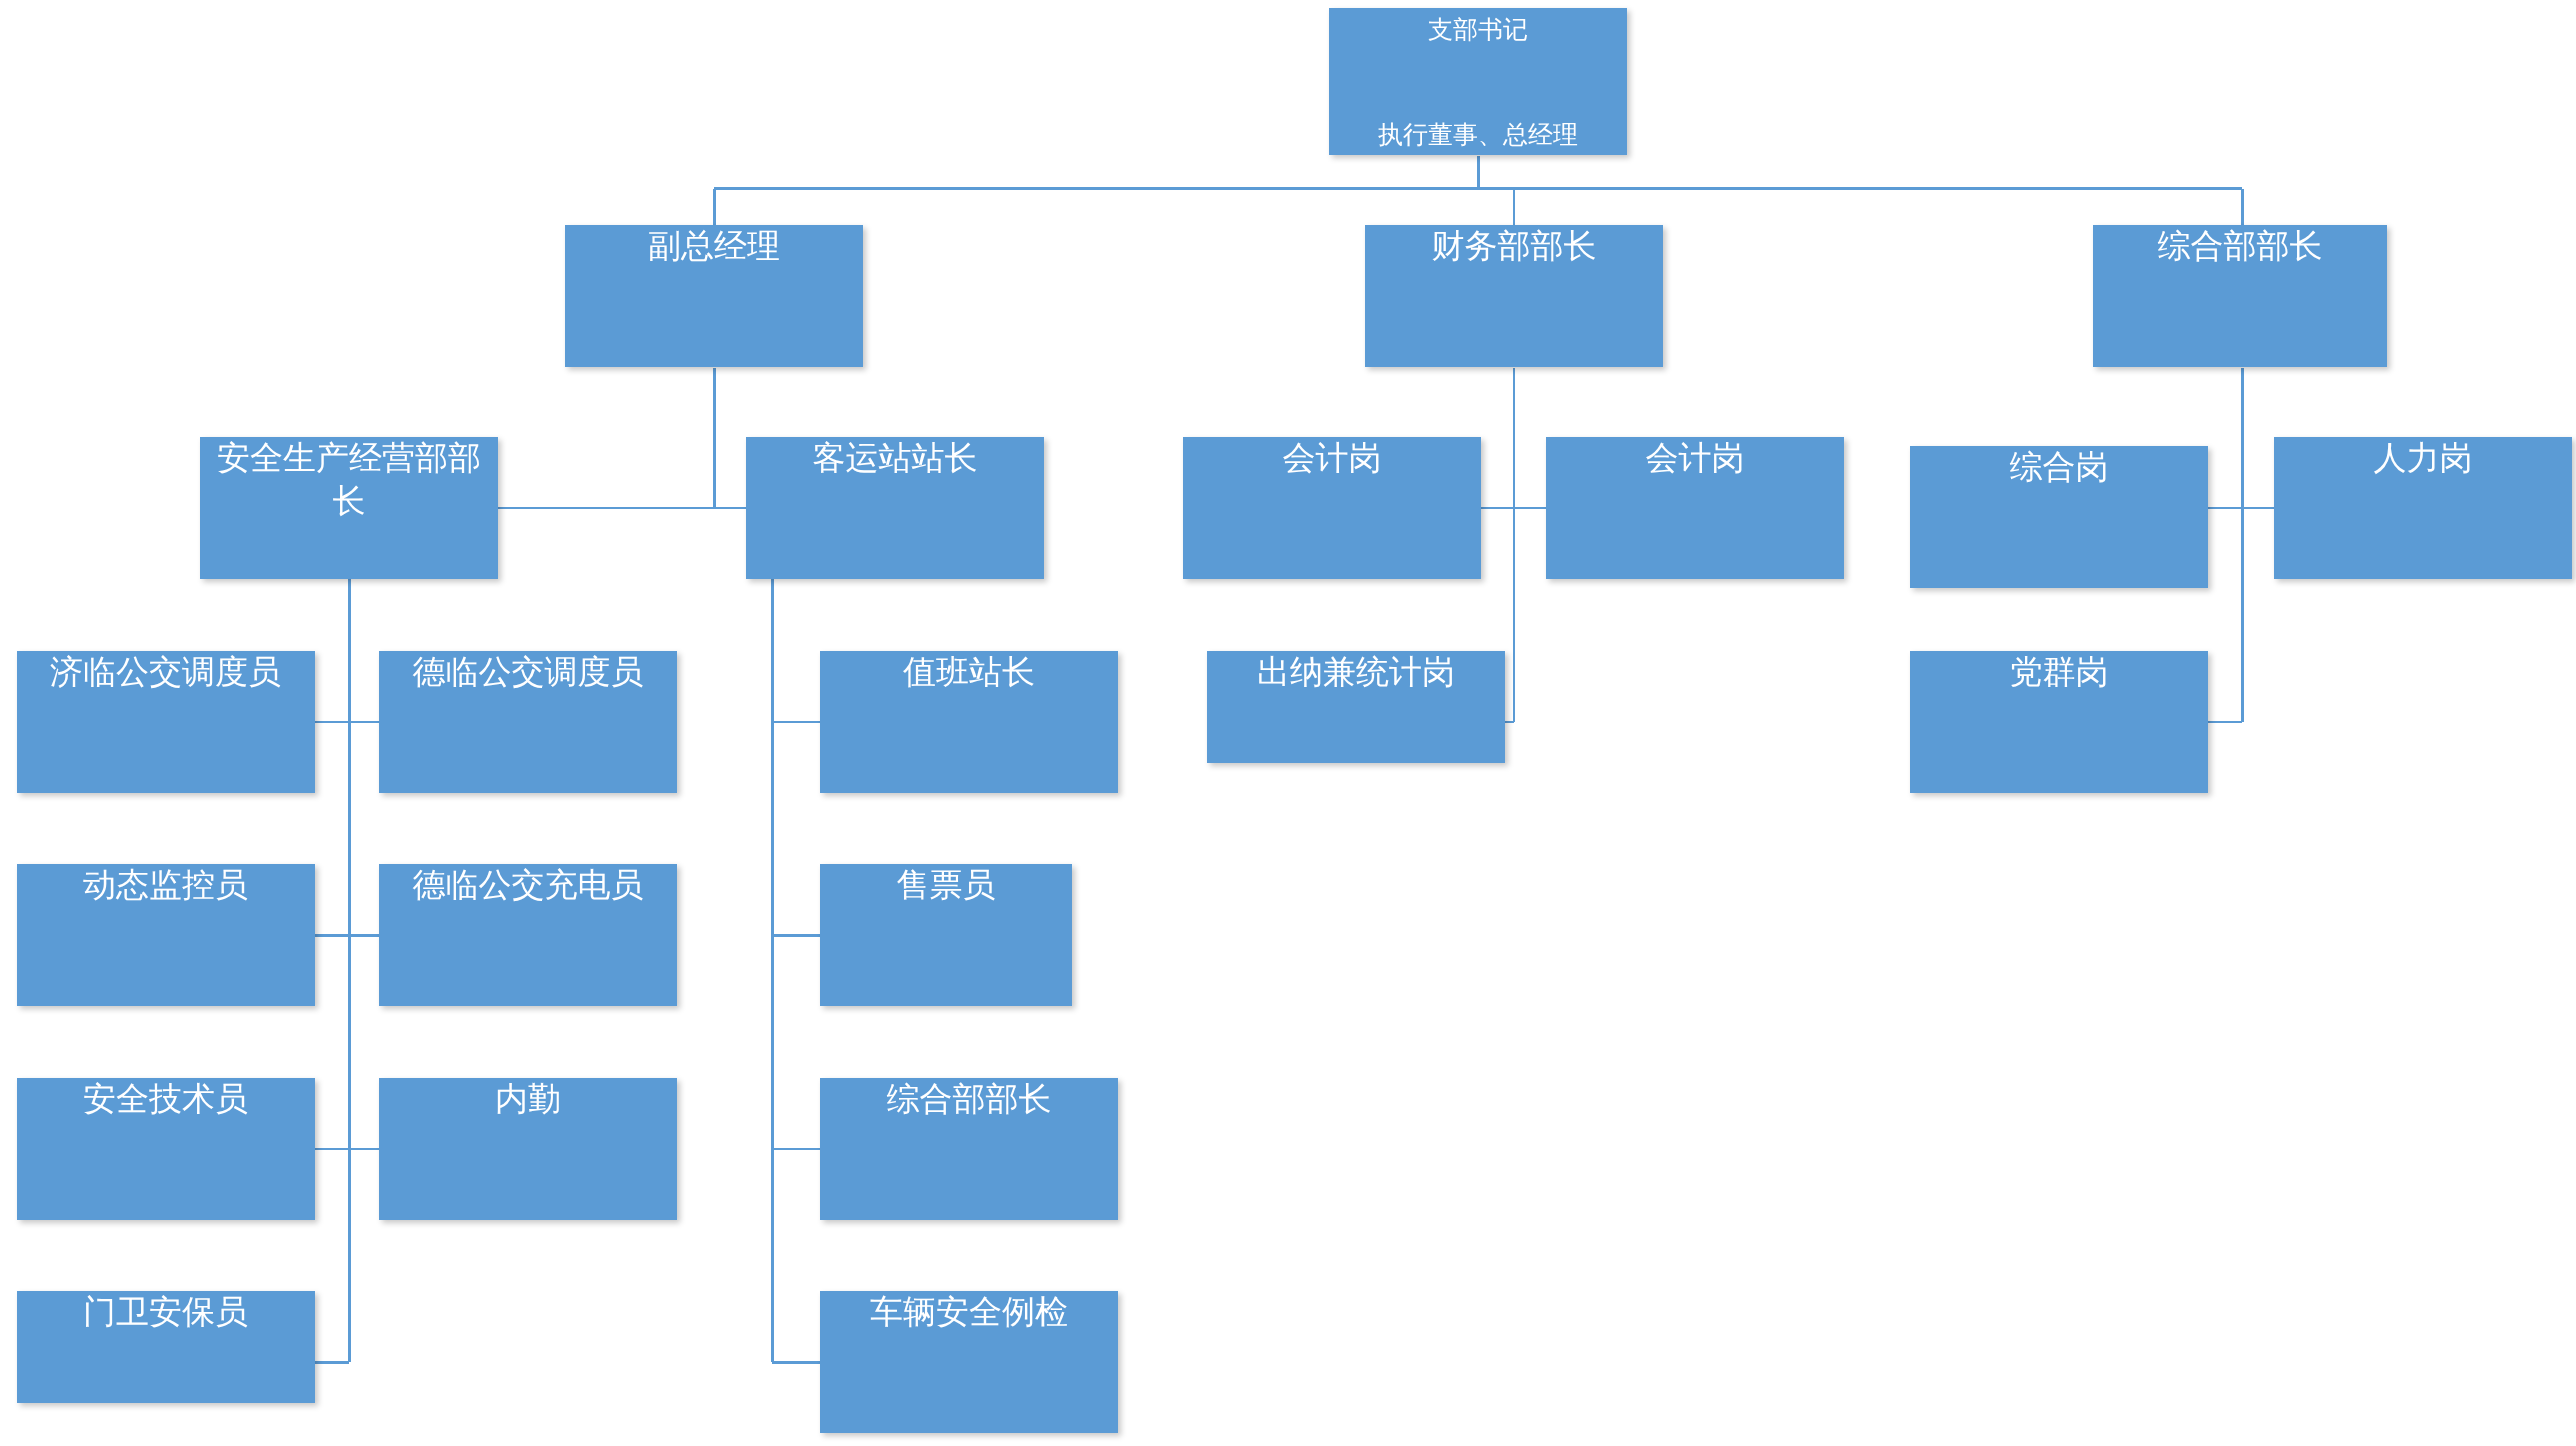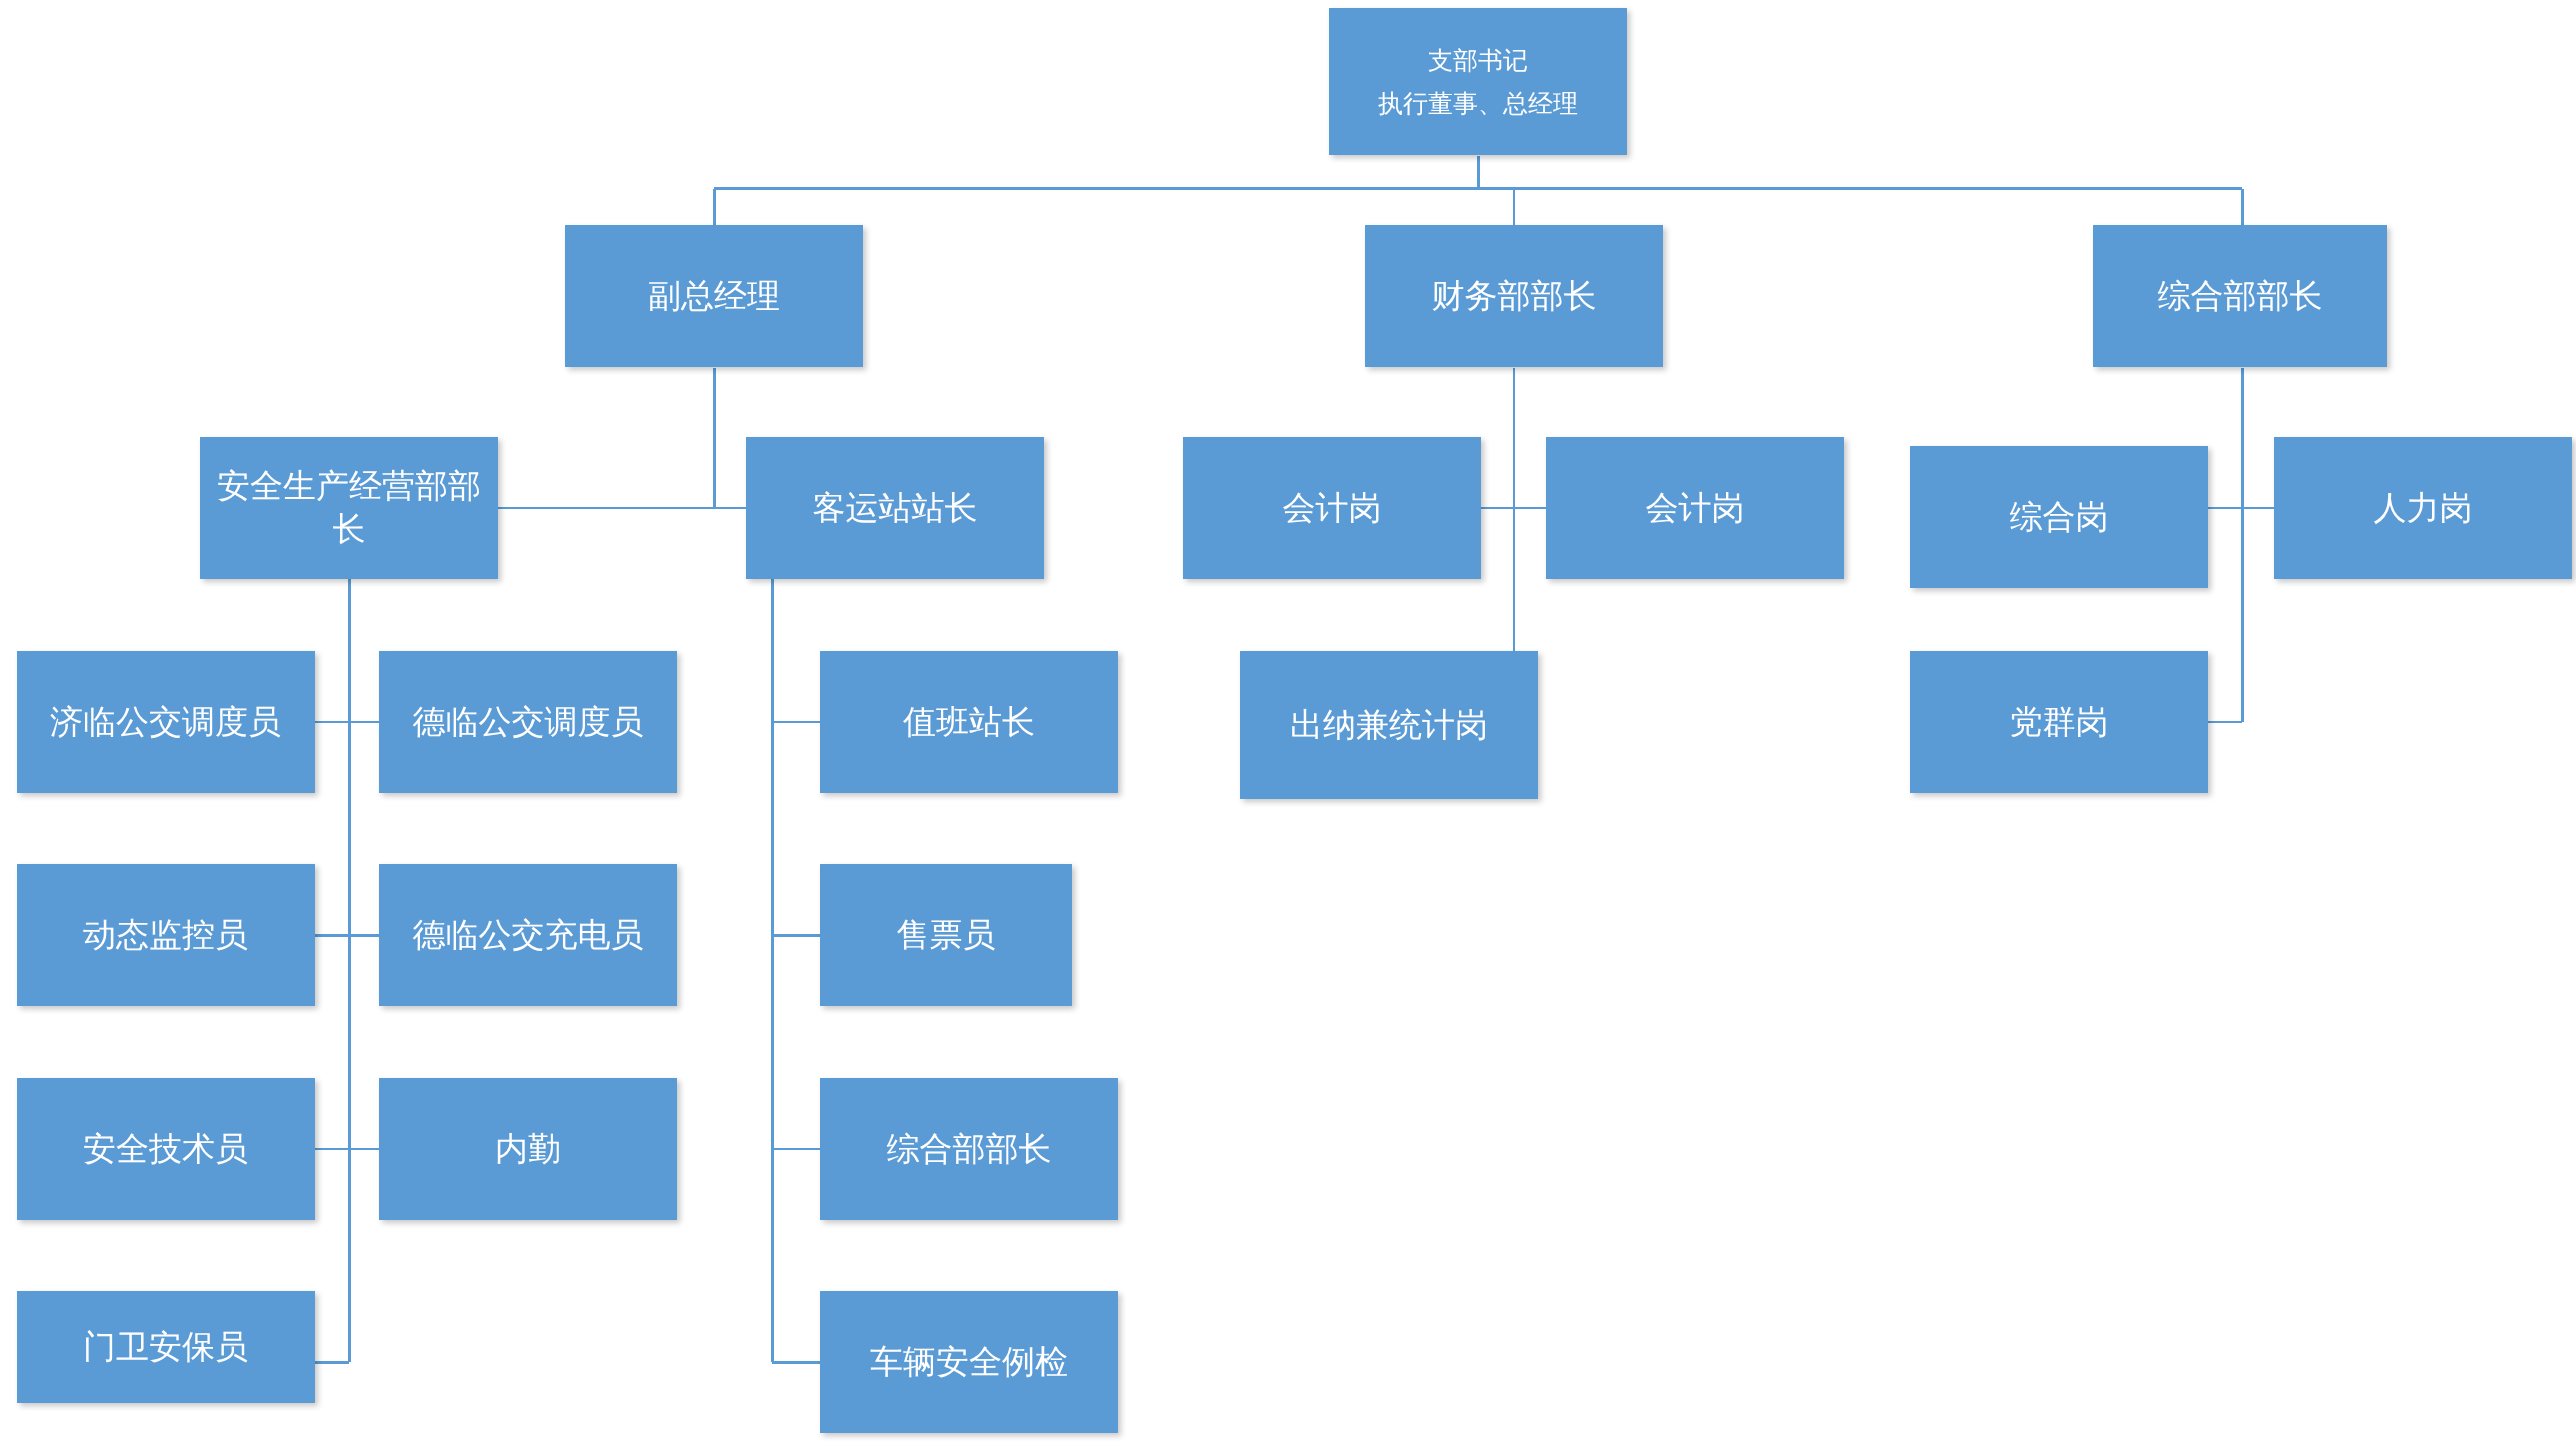--- a/index.html
+++ b/index.html
@@ -27,21 +27,21 @@
     stroke: var(--connector);
     stroke-width: 3;
   }
   .node {
     position: absolute;
     background: var(--box-fill);
     color: var(--text);
     display: flex;
     flex-direction: column;
     align-items: center;
-    justify-content: center;
+    justify-content: space-between;
     text-align: center;
     font-size: 33px;
     line-height: 1.3;
     padding: 0 3.3px;
     box-shadow: 2.5px 3.3px 5.8px rgba(0,0,0,0.22);
   }
   .node.root {
     font-size: 25px;
     line-height: 1.7;
   }
@@ -95,21 +95,21 @@
   <div class="node" style="left:200px;top:437px;width:298px;height:142px">安全生产经营部部长</div>
   <div class="node" style="left:746px;top:437px;width:298px;height:142px">客运站站长</div>
   <div class="node" style="left:1183px;top:437px;width:298px;height:142px">会计岗</div>
   <div class="node" style="left:1546px;top:437px;width:298px;height:142px">会计岗</div>
   <div class="node" style="left:1910px;top:446px;width:298px;height:142px">综合岗</div>
   <div class="node" style="left:2274px;top:437px;width:298px;height:142px">人力岗</div>
 
   <div class="node" style="left:16.6px;top:651px;width:298px;height:142px">济临公交调度员</div>
   <div class="node" style="left:379px;top:651px;width:298px;height:142px">德临公交调度员</div>
   <div class="node" style="left:820px;top:651px;width:298px;height:142px">值班站长</div>
-  <div class="node" style="left:1240px;top:651px;width:298px;height:148px">出纳兼统计岗</div>
+  <div class="node" style="left:1207px;top:651px;width:298px;height:112px">出纳兼统计岗</div>
   <div class="node" style="left:1910px;top:651px;width:298px;height:142px">党群岗</div>
 
   <div class="node" style="left:16.6px;top:864px;width:298px;height:142px">动态监控员</div>
   <div class="node" style="left:379px;top:864px;width:298px;height:142px">德临公交充电员</div>
   <div class="node" style="left:820px;top:864px;width:252px;height:142px">售票员</div>
 
   <div class="node" style="left:16.6px;top:1078px;width:298px;height:142px">安全技术员</div>
   <div class="node" style="left:379px;top:1078px;width:298px;height:142px">内勤</div>
   <div class="node" style="left:820px;top:1078px;width:298px;height:142px">综合部部长</div>
 

